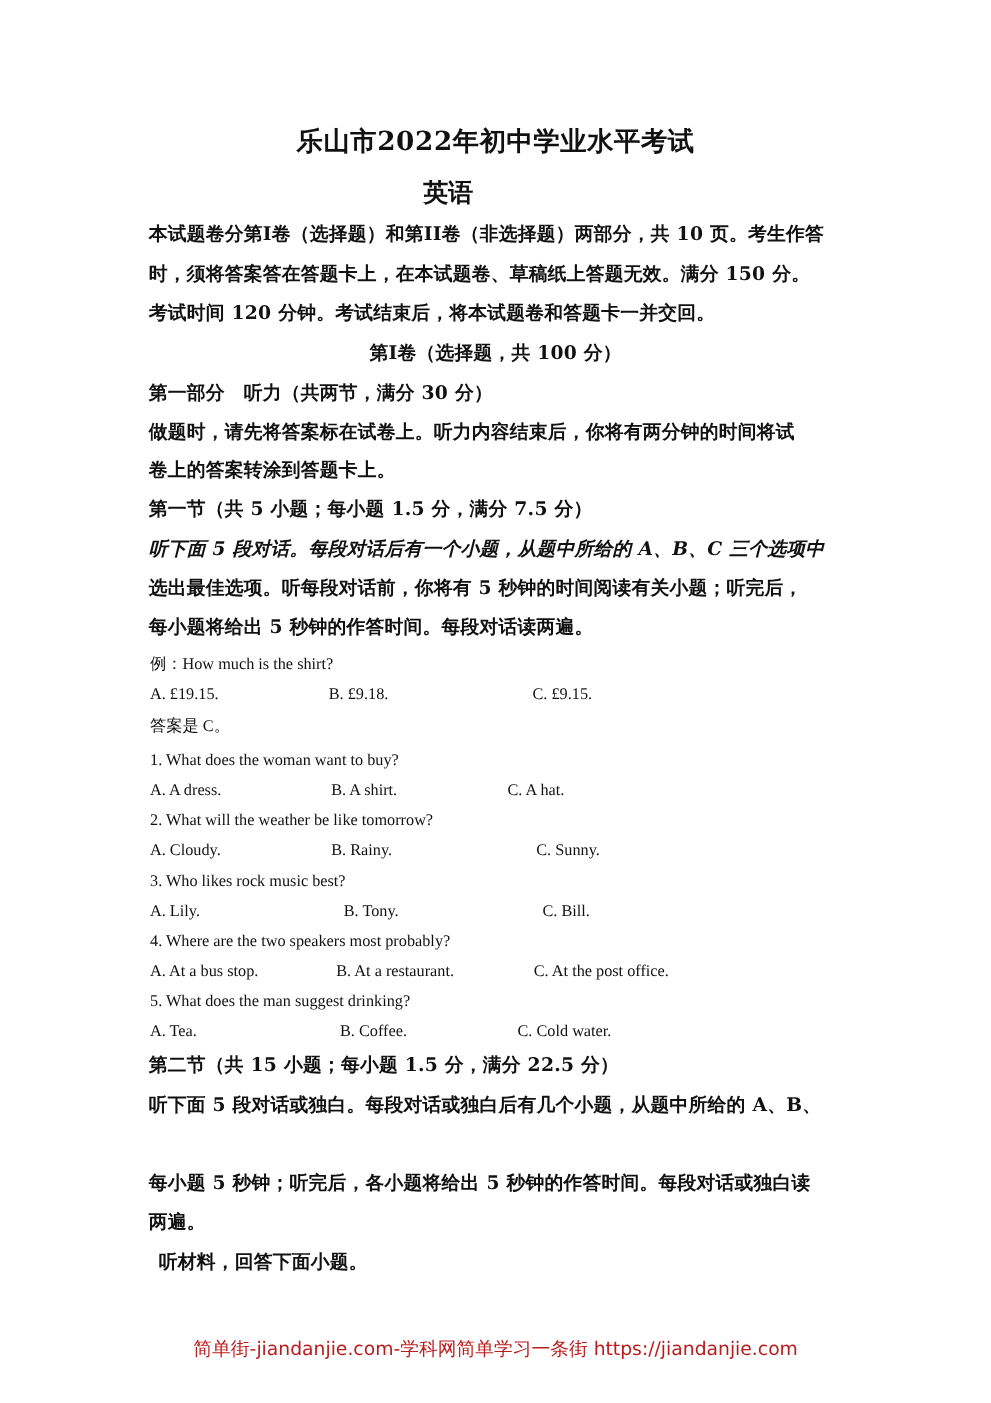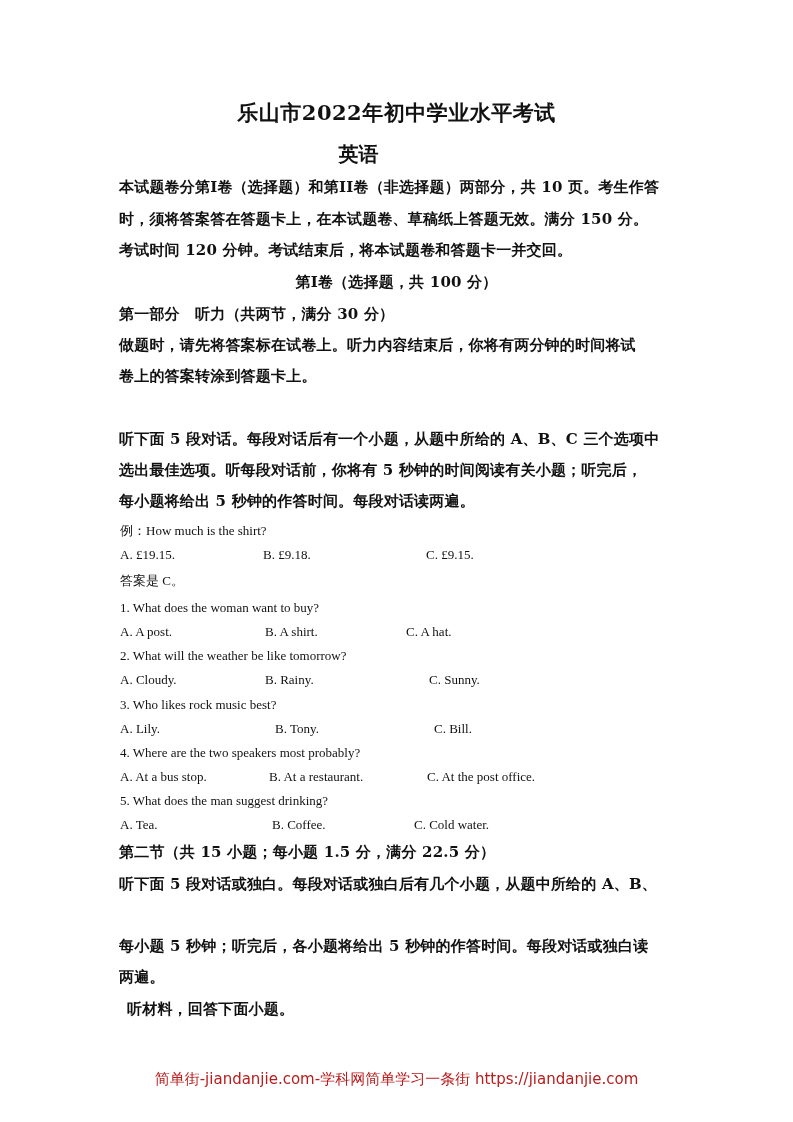--- a/index.html
+++ b/index.html
@@ -22,32 +22,33 @@
   <div class="bold" style="top:178px;">本试题卷分第I卷（选择题）和第II卷（非选择题）两部分，共 10 页。考生作答</div>
   <div class="bold" style="top:210px;">时，须将答案答在答题卡上，在本试题卷、草稿纸上答题无效。满分 150 分。</div>
   <div class="bold" style="top:241px;">考试时间 120 分钟。考试结束后，将本试题卷和答题卡一并交回。</div>
 
   <div class="bold center" style="top:273px;">第I卷（选择题，共 100 分）</div>
 
   <div class="bold" style="top:305px;">第一部分　听力（共两节，满分 30 分）</div>
   <div class="bold" style="top:336px;">做题时，请先将答案标在试卷上。听力内容结束后，你将有两分钟的时间将试</div>
   <div class="bold" style="top:367px;font-family:Liberation Mono, monospace;">卷上的答案转涂到答题卡上。</div>
 
-  <div class="bold" style="top:430px;">听下面 5 段对话。每段对话后有一个小题，从题中所给的 A、B、C 三个选项中</div>
+  <div class="bold" style="top:398px;">第一节（共 5 小题；每小题 1.5 分，满分 7.5 分）</div>
+  <div class="bold" style="top:430px;font-style:italic;">听下面 5 段对话。每段对话后有一个小题，从题中所给的 A、B、C 三个选项中</div>
   <div class="bold" style="top:461px;">选出最佳选项。听每段对话前，你将有 5 秒钟的时间阅读有关小题；听完后，</div>
   <div class="bold" style="top:492px;">每小题将给出 5 秒钟的作答时间。每段对话读两遍。</div>
 
   <div class="plain" style="left:120px; top:522px;">例：How much is the shirt?</div>
   <div class="plain" style="left:120px; top:547px;">A. £19.15.</div>
   <div class="plain" style="left:263px; top:547px;">B. £9.18.</div>
   <div class="plain" style="left:426px; top:547px;">C. £9.15.</div>
   <div class="plain" style="left:120px; top:572px;">答案是 C。</div>
 
   <div class="plain" style="left:120px; top:600px;">1. What does the woman want to buy?</div>
-  <div class="plain" style="left:120px; top:624px;">A. A post.</div>
+  <div class="plain" style="left:120px; top:624px;">A. A dress.</div>
   <div class="plain" style="left:265px; top:624px;">B. A shirt.</div>
   <div class="plain" style="left:406px; top:624px;">C. A hat.</div>
 
   <div class="plain" style="left:120px; top:648px;">2. What will the weather be like tomorrow?</div>
   <div class="plain" style="left:120px; top:672px;">A. Cloudy.</div>
   <div class="plain" style="left:265px; top:672px;">B. Rainy.</div>
   <div class="plain" style="left:429px; top:672px;">C. Sunny.</div>
 
   <div class="plain" style="left:120px; top:697px;">3. Who likes rock music best?</div>
   <div class="plain" style="left:120px; top:721px;">A. Lily.</div>

